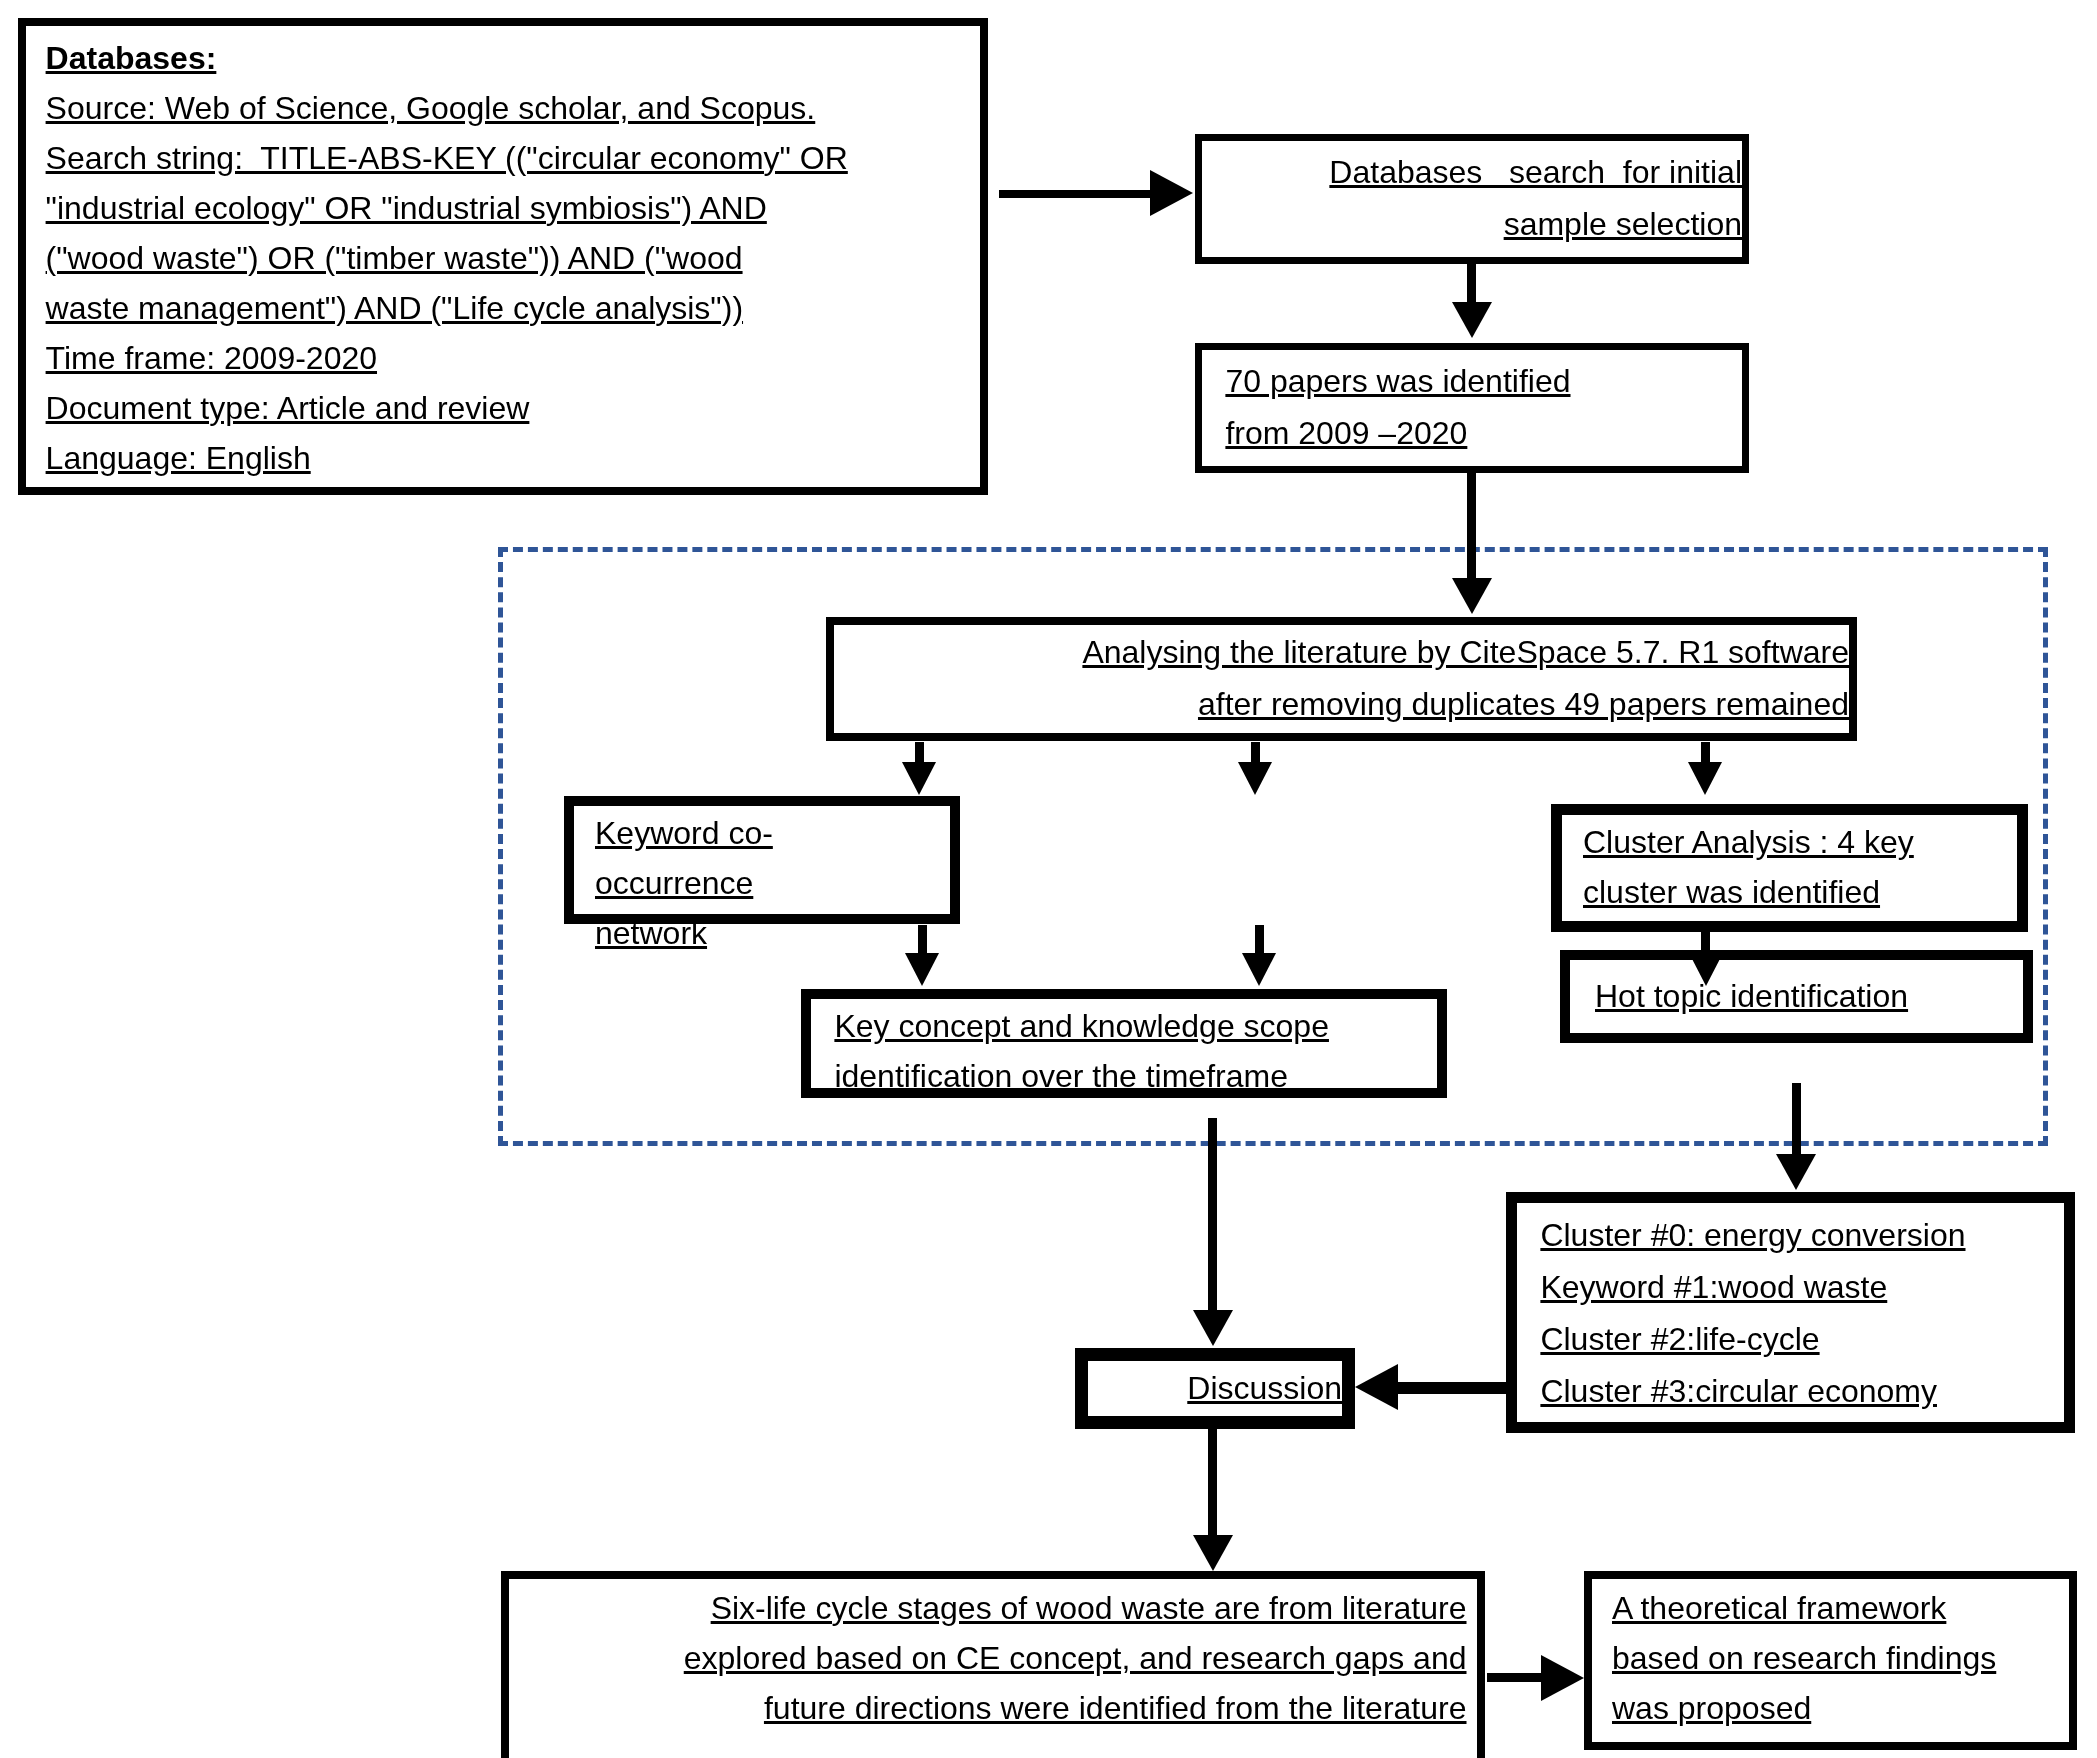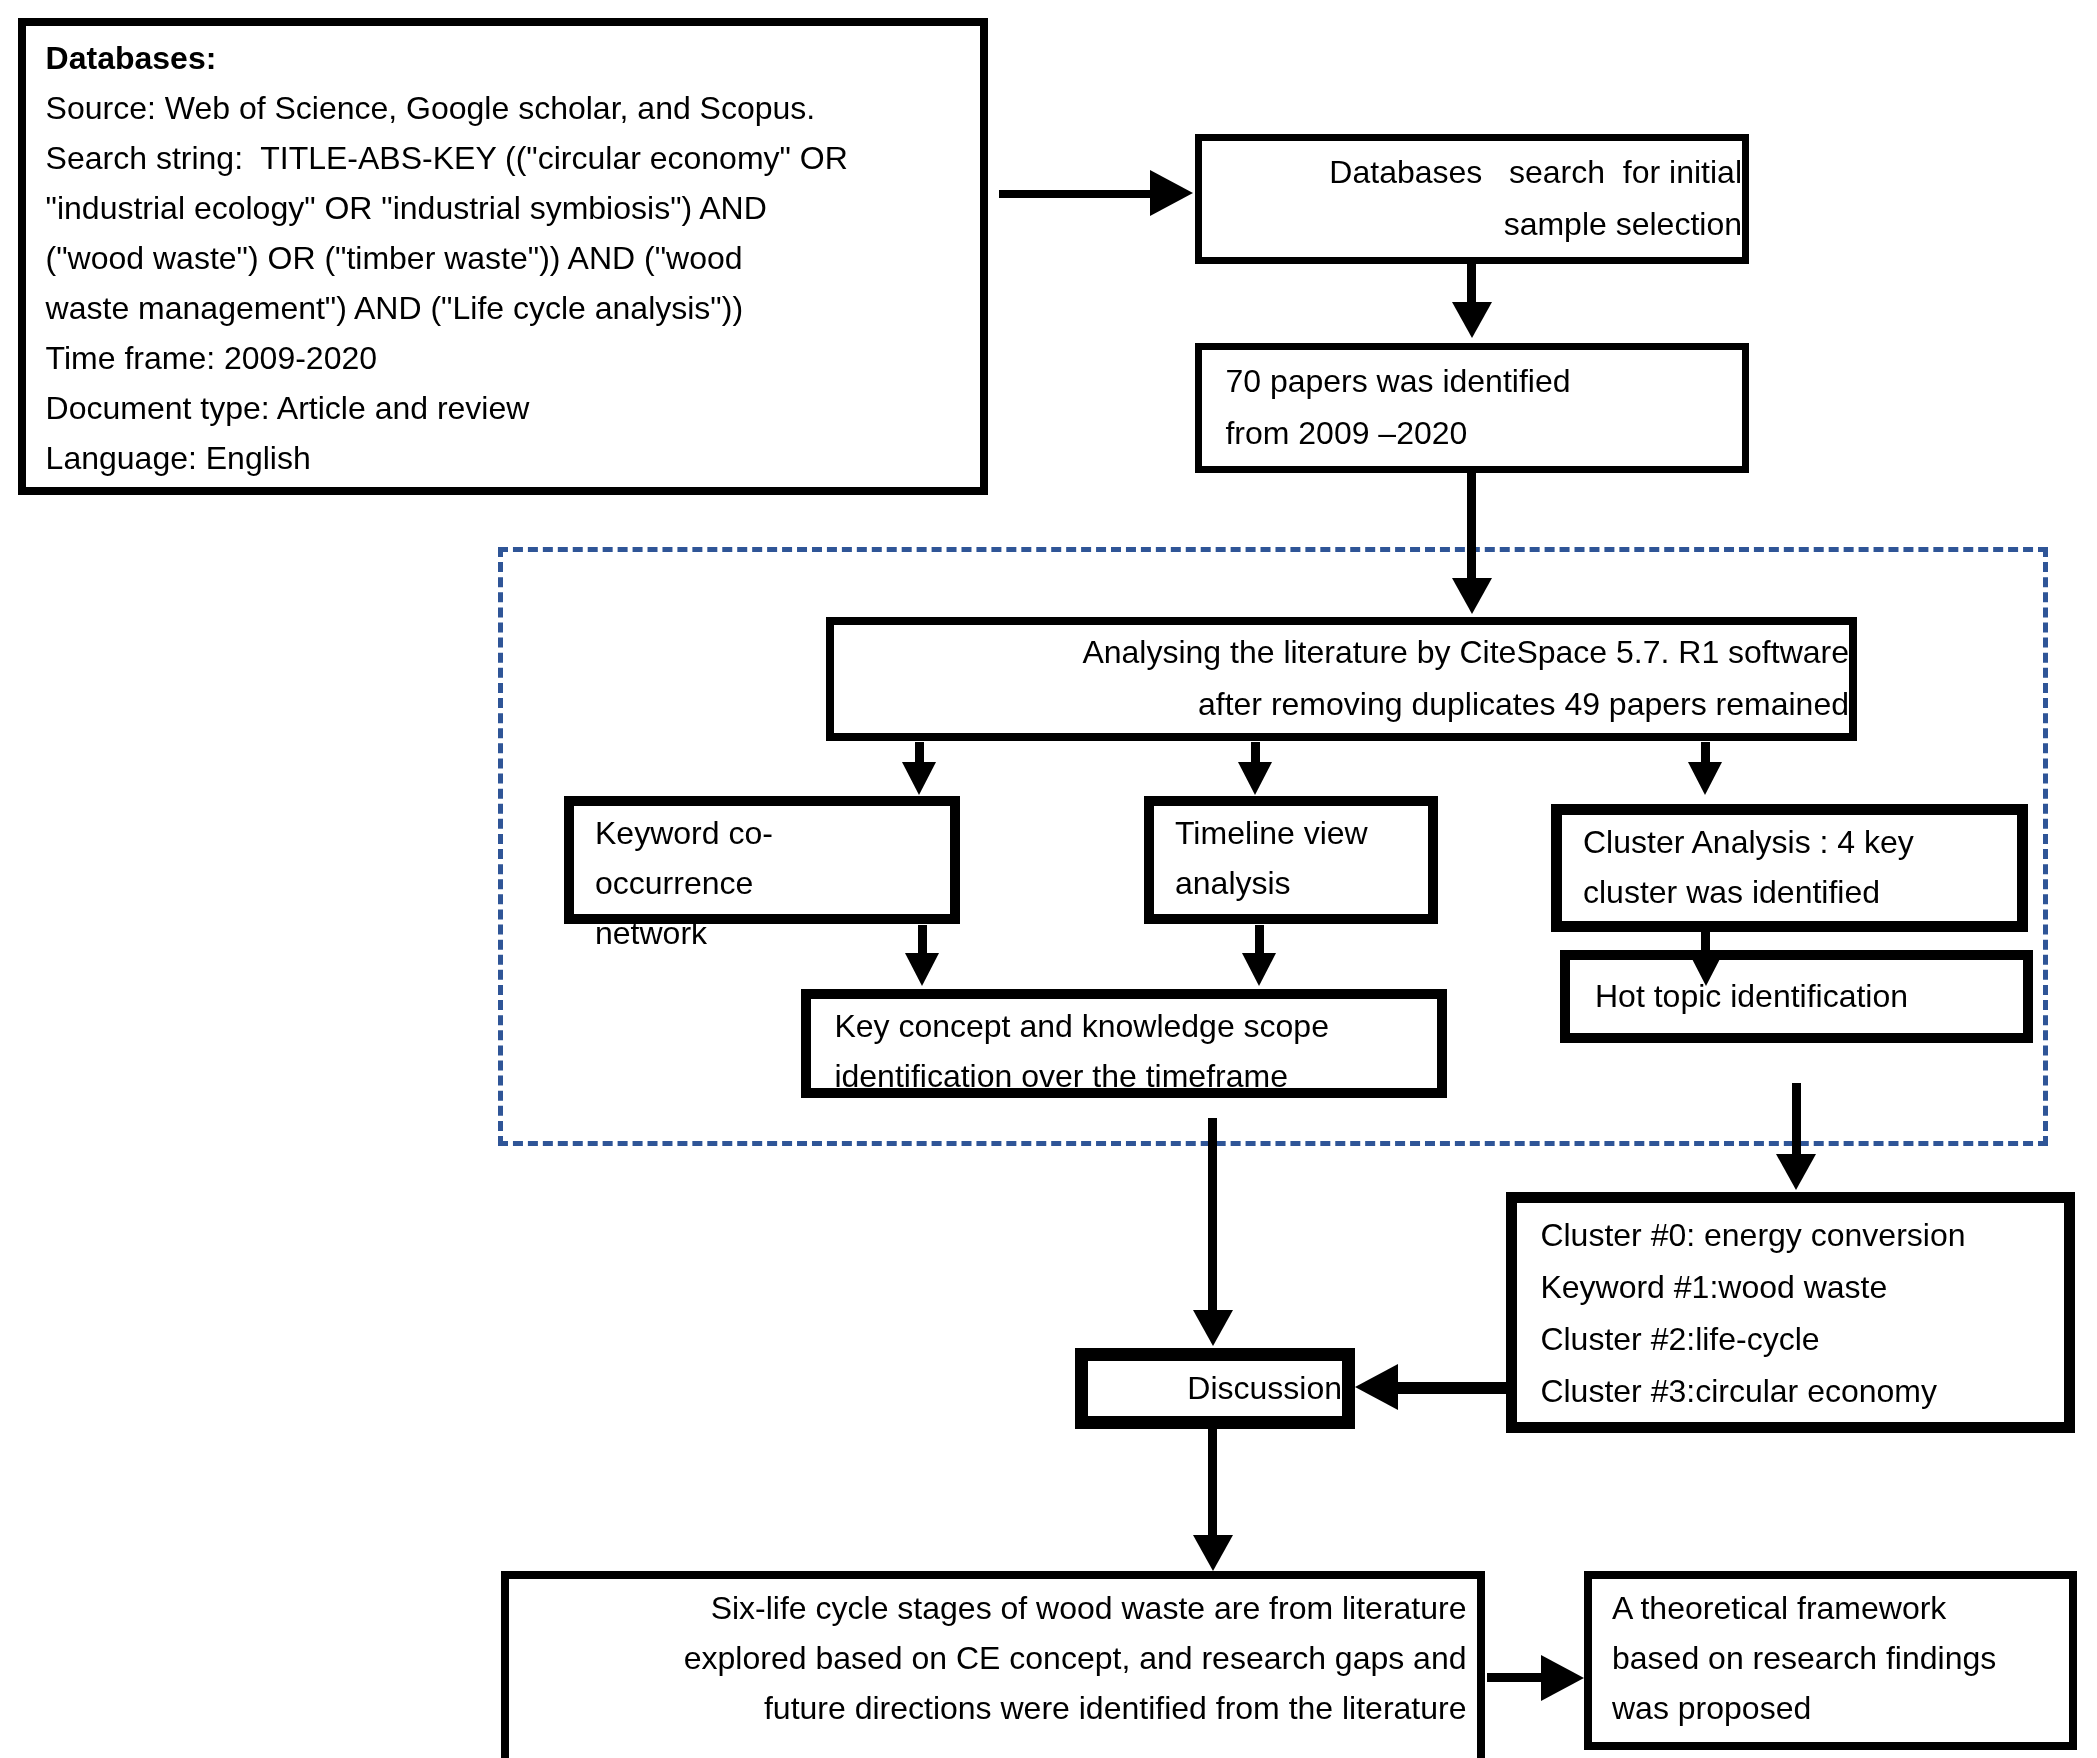--- a/index.html
+++ b/index.html
@@ -12,20 +12,21 @@
     overflow:hidden;
   }
   .box{
     position:absolute;
     box-sizing:border-box;
     background:#ffffff;
     border:8.2px solid #000000;
     font-size:32px;
     line-height:50px;
     color:#000000;
+    text-decoration:underline;
   }
   .box span{display:block;white-space:pre-wrap;}
   .bold{font-weight:700;}
   .center{text-align:right;}
   .dashed-group{
     position:absolute;
     box-sizing:border-box;
     border:5.9px dashed #2F5597;
     background:transparent;
   }
@@ -68,24 +69,20 @@
   <div class="box center" style="left:826px;top:617px;width:1031px;height:124px;border-width:8.8px;padding-top:1.2px;line-height:52px;">
     <span>Analysing the literature by CiteSpace 5.7. R1 software</span>
     <span>after removing duplicates 49 papers remained</span>
   </div>
 
   <div class="box" style="left:564px;top:796px;width:396px;height:128px;border-width:10px;padding:2.3px 21px;">
     <span>Keyword co-occurrence</span>
     <span>network</span>
   </div>
 
-  <div class="box" style="left:1144px;top:796px;width:294px;height:128px;border-width:10px;padding:2.3px 21px;">
-    <span>Timeline view</span>
-    <span>analysis</span>
-  </div>
 
   <div class="box" style="left:1551px;top:796px;width:477px;height:128px;border-width:11px;padding:2.3px 21px;margin-top:8px;">
     <span>Cluster Analysis : 4 key</span>
     <span>cluster was identified</span>
   </div>
 
   <div class="box" style="left:801px;top:989px;width:646px;height:109px;border-width:10px;padding:2.3px 23.4px;">
     <span>Key concept and knowledge scope</span>
     <span>identification over the timeframe</span>
   </div>

